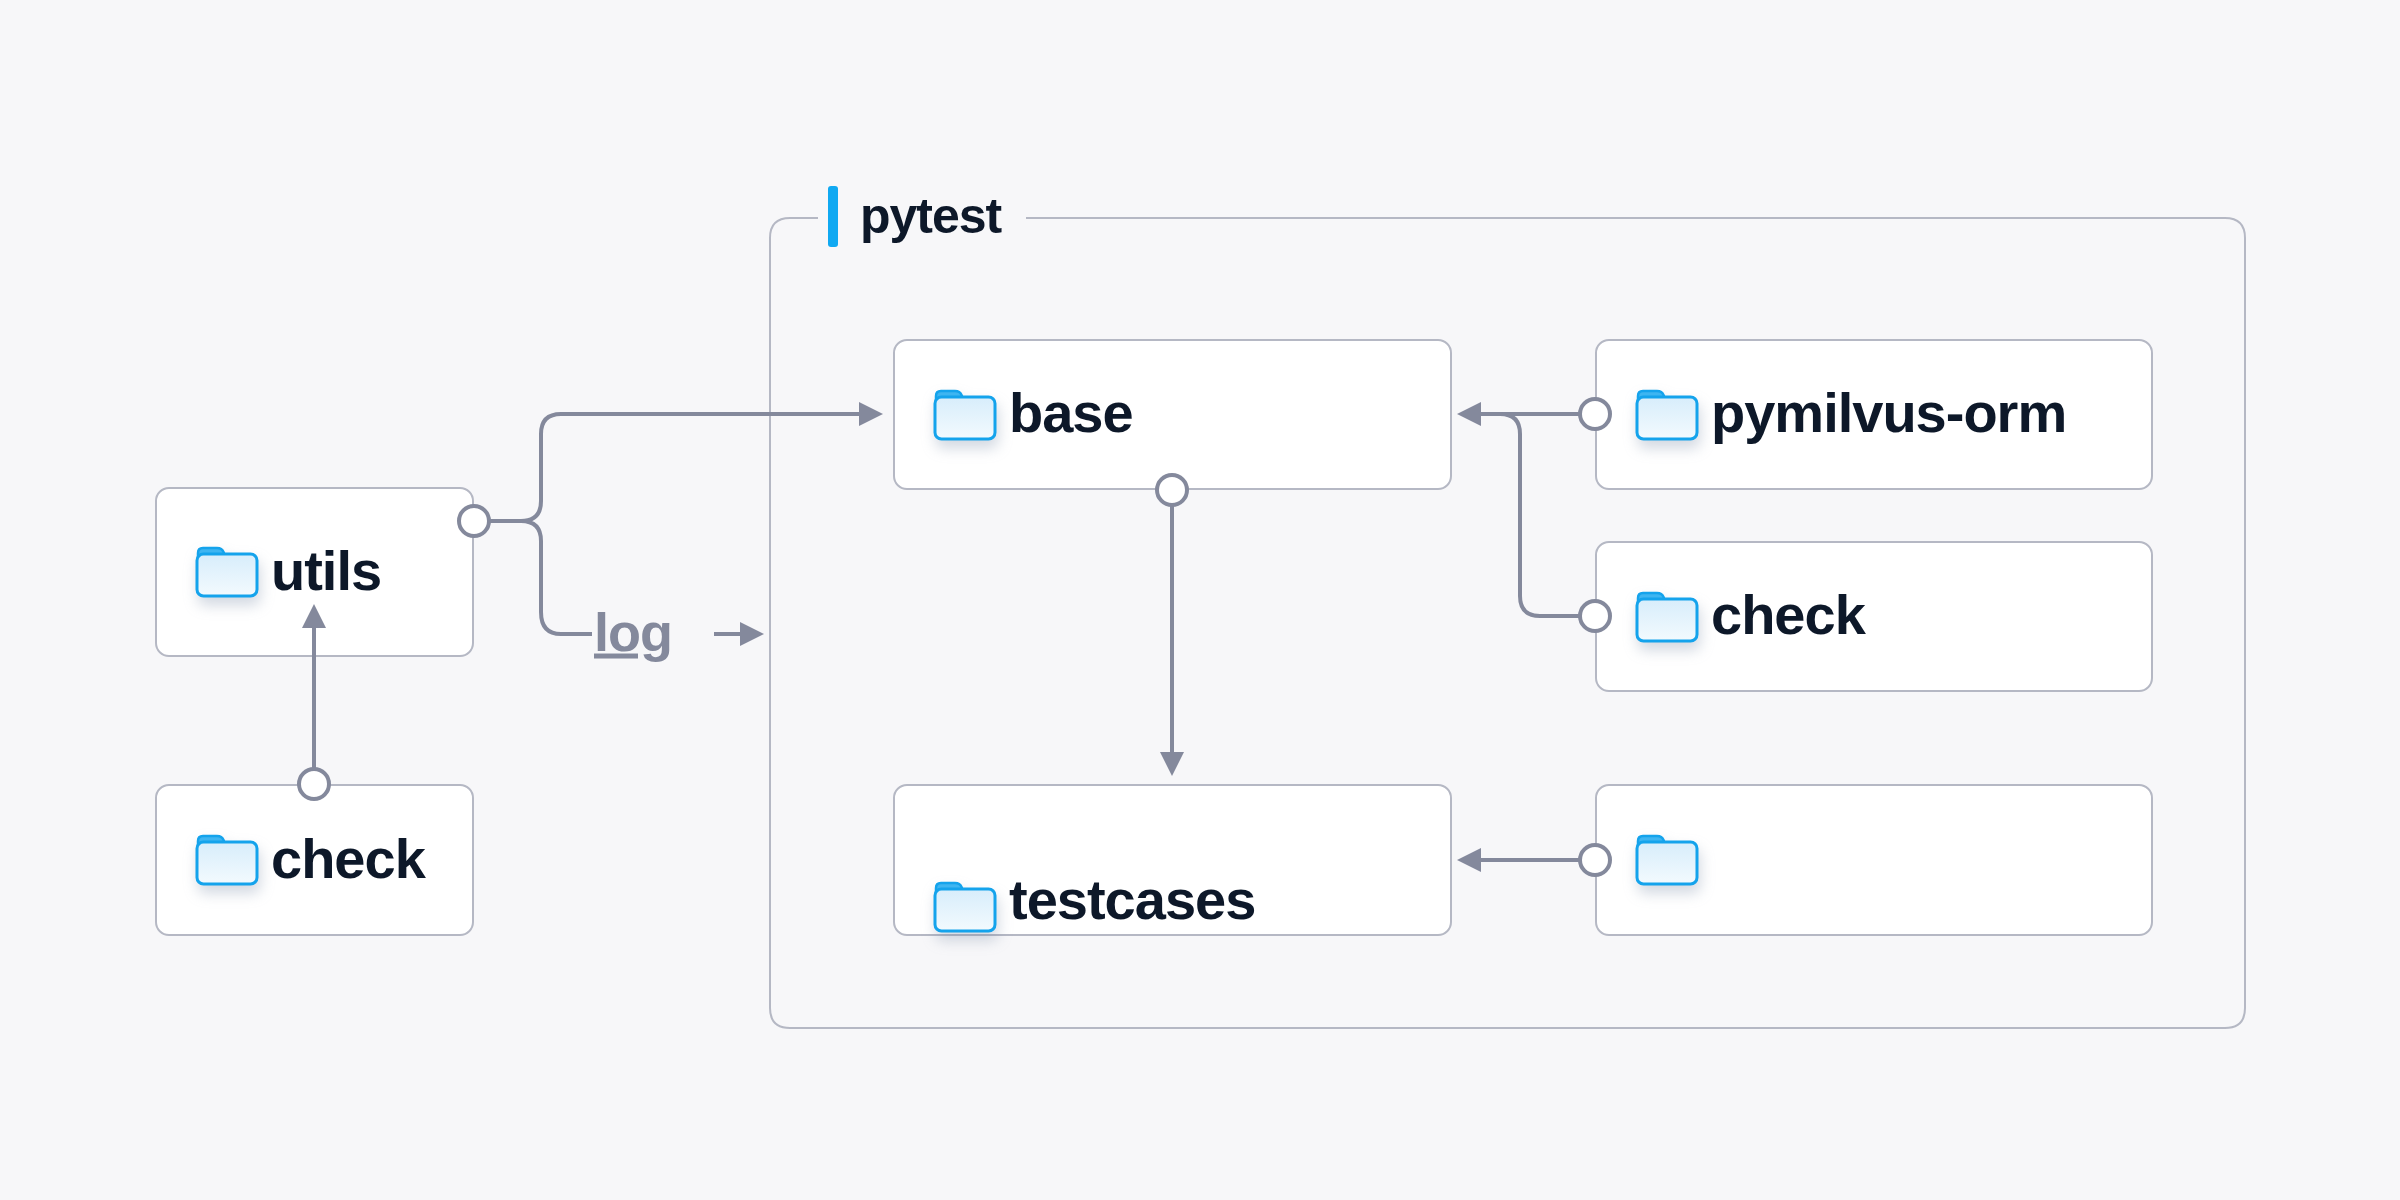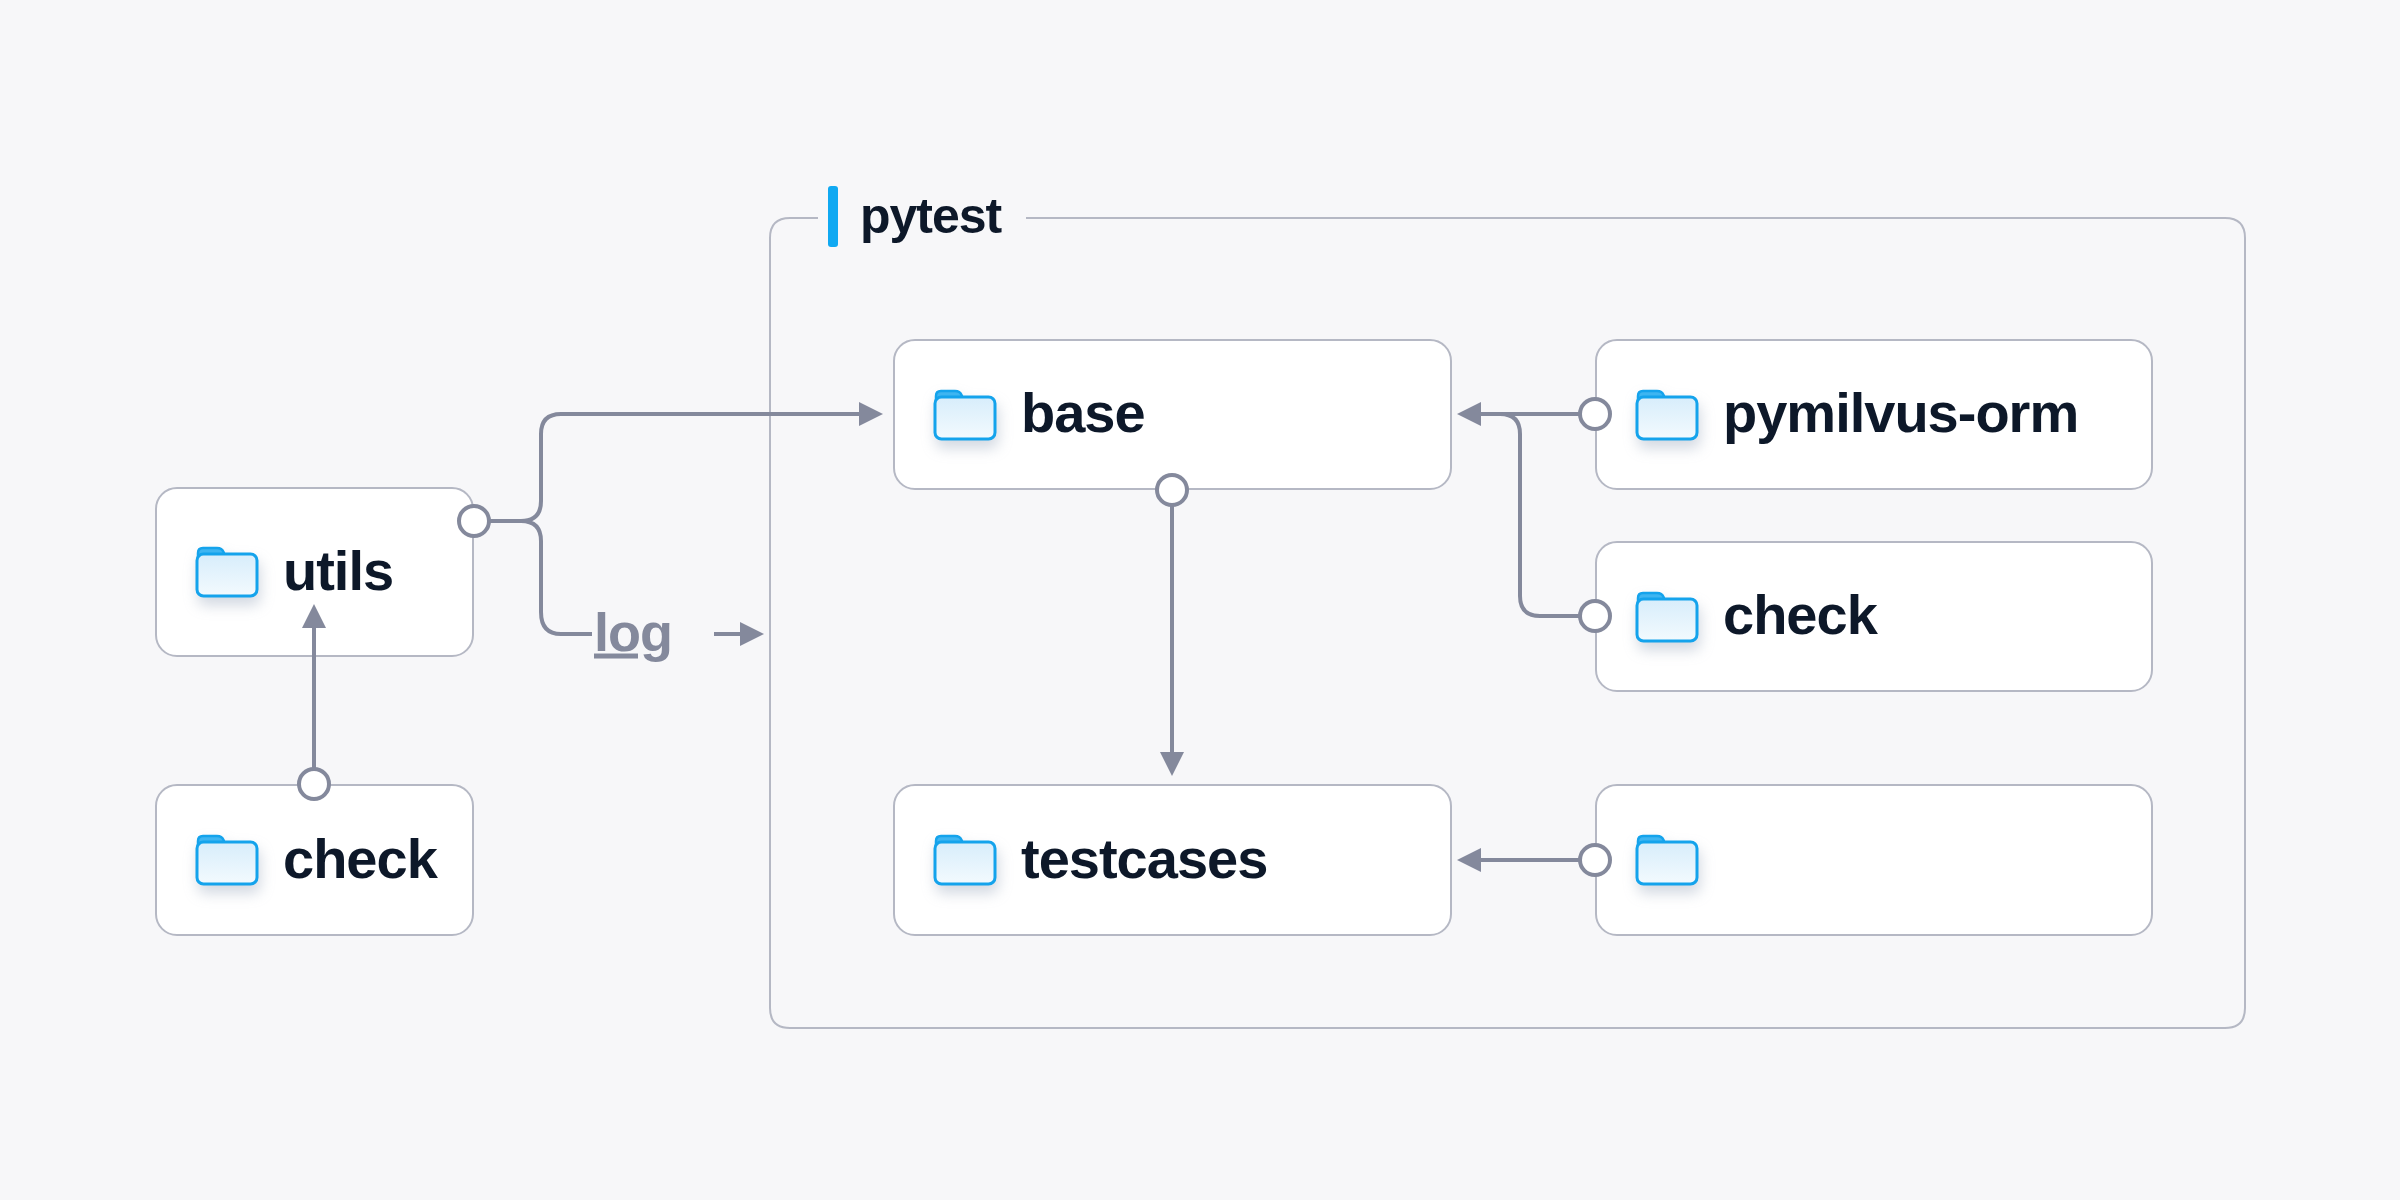--- a/index.html
+++ b/index.html
@@ -7,22 +7,22 @@
     position:relative; width:2400px; height:1200px;
     background:#f7f7f9; overflow:hidden;
     font-family:"Liberation Sans", sans-serif;
   }
   svg.overlay {
     position:absolute; left:0; top:0; width:2400px; height:1200px;
     pointer-events:none;
   }
   .node {
     position:absolute; box-sizing:border-box;
-    background:#ffffff; border:2px solid #b5b8c4; border-radius:22px;
-    display:flex; align-items:center; padding-left:38px; gap:24px;
+    background:#ffffff; border:2px solid #b5b8c4; border-radius:14px;
+    display:flex; align-items:center; padding-left:38px; gap:12px;
   }
   .node-label {
     font-size:56px; font-weight:700; color:#0d1829; letter-spacing:-1px;
     white-space:nowrap; transform:translateY(-2px);
   }
   .folder { display:inline-flex; filter:drop-shadow(2px 8px 7px rgba(110,130,160,.30)); }
   .container-label {
     position:absolute; left:860px; top:218px; transform:translateY(-54%);
     font-size:50px; font-weight:700; color:#0d1829; letter-spacing:-1px;
     white-space:nowrap;
@@ -116,21 +116,21 @@
               <stop offset="1" stop-color="#f3fafe"></stop>
             </linearGradient>
           </defs>
           <path d="M 3 16 L 3 8 Q 3 3 8 3 L 22 3 Q 27 3 28.5 7 L 31.5 15 Z" fill="#3eb5f1" stroke="#14a3ec" stroke-width="2.5" stroke-linejoin="round"></path>
           <rect x="2" y="9" width="60" height="42" rx="6.5" fill="url(#fg3)" stroke="#14a3ec" stroke-width="3"></rect>
         </svg>
       </span>
     <span class="node-label">pymilvus-orm</span>
   </div>
 
-  <div class="node" style="left:893px; top:784px; width:559px; height:152px;">
+  <div class="node" style="left:893px; top:784px; width:559px; height:152px;align-items:flex-end;">
     <span class="folder">
         <svg width="64" height="54" viewBox="0 0 64 54">
           <defs>
             <linearGradient id="fg5" x1="0" y1="0" x2="0" y2="1">
               <stop offset="0" stop-color="#d7edfb"></stop>
               <stop offset="1" stop-color="#f3fafe"></stop>
             </linearGradient>
           </defs>
           <path d="M 3 16 L 3 8 Q 3 3 8 3 L 22 3 Q 27 3 28.5 7 L 31.5 15 Z" fill="#3eb5f1" stroke="#14a3ec" stroke-width="2.5" stroke-linejoin="round"></path>
           <rect x="2" y="9" width="60" height="42" rx="6.5" fill="url(#fg5)" stroke="#14a3ec" stroke-width="3"></rect>

